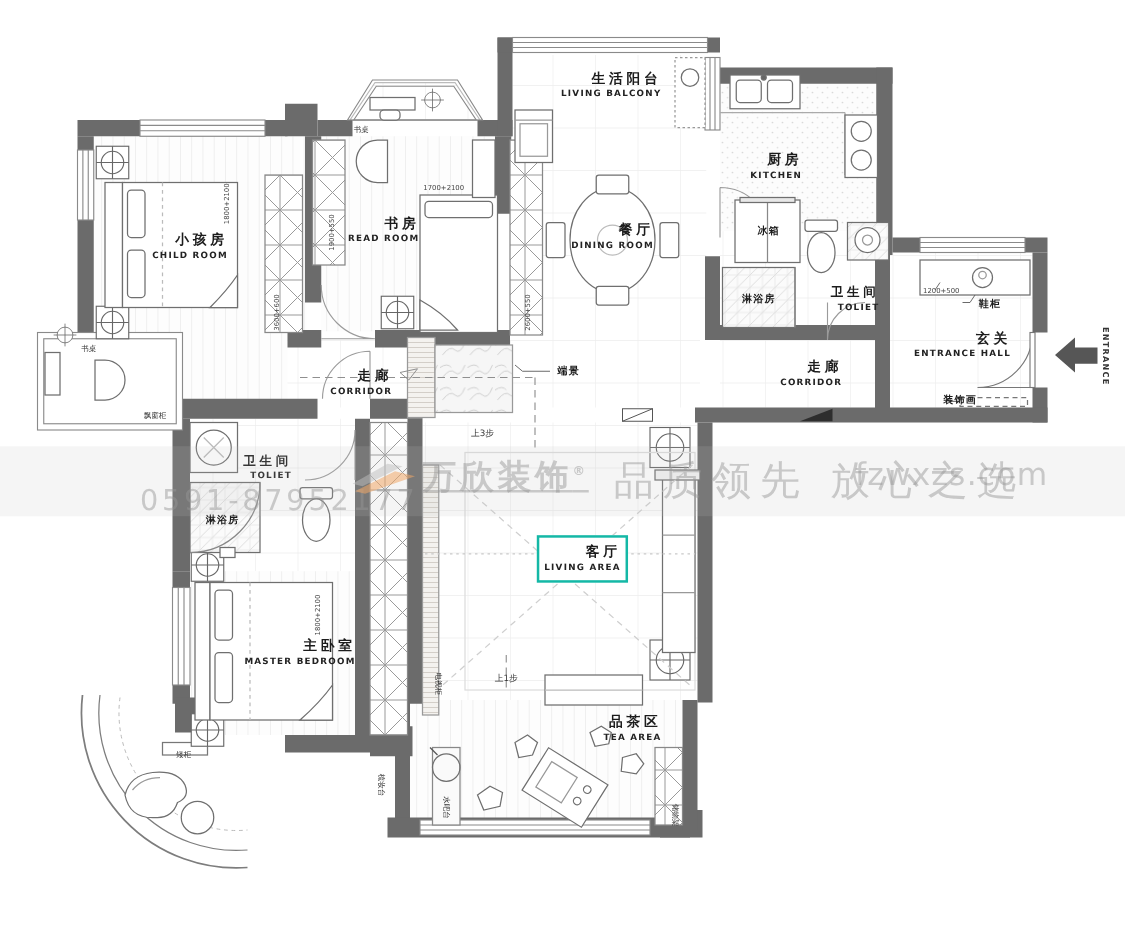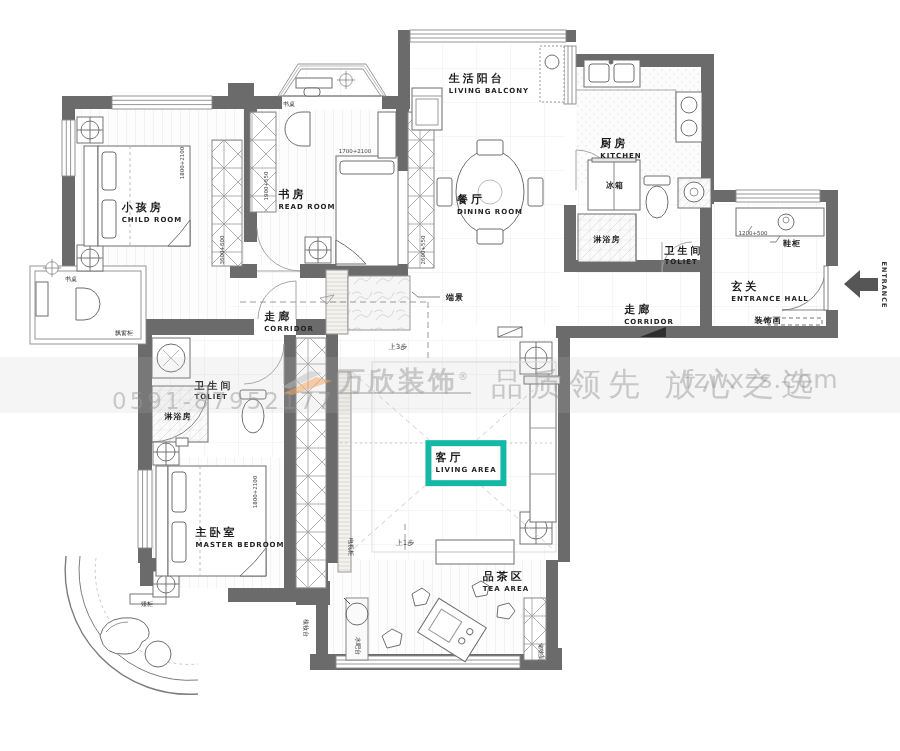--- a/index.html
+++ b/index.html
@@ -1,31 +1,31 @@
 <!DOCTYPE html>
 <html><head>
 <meta charset="utf-8">
 <style>
   html,body{margin:0;padding:0;background:#fff;}
   .stage{position:relative;width:900px;height:751px;background:#ffffff;overflow:hidden;
          font-family:"DejaVu Sans",sans-serif;}
   .stage svg{position:absolute;left:0;top:0;}
   
-  .lbl{position:absolute;transform:translate(-50%,-50%);text-align:left;color:#1c1c1c;
-       white-space:nowrap;line-height:1.15;z-index:5;margin-top:16px;}
+  .lbl{position:absolute;transform:translate(-50%,-50%);text-align:right;color:#1c1c1c;
+       white-space:nowrap;line-height:1.15;z-index:5;}
   .lbl .cn{display:block;font-weight:bold;font-size:11px;letter-spacing:3px;}
   .lbl .en{display:block;font-size:7px;letter-spacing:1px;margin-top:1px;font-weight:bold;color:#222;}
   .fix{position:absolute;transform:translate(-50%,-50%);font-size:8px;font-weight:bold;
        color:#1c1c1c;letter-spacing:1px;white-space:nowrap;z-index:5;}
   .tiny{font-size:6px;font-weight:normal;letter-spacing:0;color:#333;}
   .vert{transform:translate(-50%,-50%) rotate(90deg);}
   .dim{position:absolute;transform:translate(-50%,-50%);font-size:5.5px;color:#444;
        white-space:nowrap;z-index:5;letter-spacing:0;}
   .dimv{transform:translate(-50%,-50%) rotate(-90deg);}
-  .boxed{border:6px solid #14b8a6;background:#fff;padding:6px 4px;}
+  .boxed{border:2px solid #14b8a6;background:#fff;padding:6px 4px;}
   
   .wm-band{position:absolute;left:0;top:357px;width:900px;height:56px;
            background:rgba(190,190,190,0.16);z-index:8;pointer-events:none;}
   .wm{position:absolute;color:rgba(150,150,150,0.48);white-space:nowrap;}
   .wm-phone{left:112px;top:12px;font-size:23px;letter-spacing:3px;margin-top:19px;}
   .wm-brand{left:338px;top:6px;font-size:27px;font-weight:bold;letter-spacing:3px;text-decoration:underline;}
   .wm-brand sup{font-size:10px;}
   .wm-slogan{left:472px;top:6px;font-size:32px;letter-spacing:7px;margin-left:19px;}
   .wm-site{left:684px;top:8px;font-size:25px;letter-spacing:1px;}
   
@@ -451,41 +451,41 @@
   <span class="en">CORRIDOR</span>
 </div>
 <div class="lbl" style="left:240px;top:522px">
   <span class="cn">主卧室</span>
   <span class="en">MASTER BEDROOM</span>
 </div>
 <div class="lbl boxed" style="left:466px;top:447px">
   <span class="cn">客厅</span>
   <span class="en">LIVING AREA</span>
 </div>
-<div class="lbl" style="left:506px;top:566px">
+<div class="lbl" style="left:506px;top:583px">
   <span class="cn">品茶区</span>
   <span class="en">TEA AREA</span>
 </div>
 
 <div class="fix" style="left:615px;top:185px">冰箱</div>
 <div class="fix" style="left:607px;top:239px">淋浴房</div>
 <div class="fix" style="left:178px;top:416px">淋浴房</div>
 <div class="fix" style="left:792px;top:243px">鞋柜</div>
 <div class="fix" style="left:768px;top:320px">装饰画</div>
 <div class="fix" style="left:455px;top:297px">端景</div>
 <div class="fix tiny" style="left:124px;top:333px">飘窗柜</div>
 <div class="fix tiny" style="left:289px;top:104px">书桌</div>
 <div class="fix tiny" style="left:71px;top:279px">书桌</div>
 <div class="fix tiny" style="left:147px;top:604px">矮柜</div>
 <div class="fix tiny vert" style="left:350px;top:547px">电视柜</div>
 <div class="fix tiny vert" style="left:357px;top:646px">水吧台</div>
 <div class="fix tiny vert" style="left:540px;top:652px">储物架</div>
 <div class="fix tiny vert" style="left:305px;top:628px">梳妆台</div>
 
-<div class="fix tiny" style="left:398px;top:347px;font-size:7px">上3步</div>
+<div class="fix tiny" style="left:386px;top:347px;font-size:7px">上3步</div>
 <div class="fix tiny" style="left:405px;top:543px;font-size:7px">上1步</div>
 <div class="ent-txt">ENTRANCE</div>
 
 <div class="dim dimv" style="left:182px;top:163px">1800+2100</div>
 <div class="dim" style="left:355px;top:151px">1700+2100</div>
 <div class="dim dimv" style="left:255px;top:492px">1800+2100</div>
 <div class="dim" style="left:753px;top:233px">1200+500</div>
 <div class="dim dimv" style="left:222px;top:250px">3600+600</div>
 <div class="dim dimv" style="left:266px;top:186px">1900+550</div>
 <div class="dim dimv" style="left:423px;top:250px">2600+550</div>

